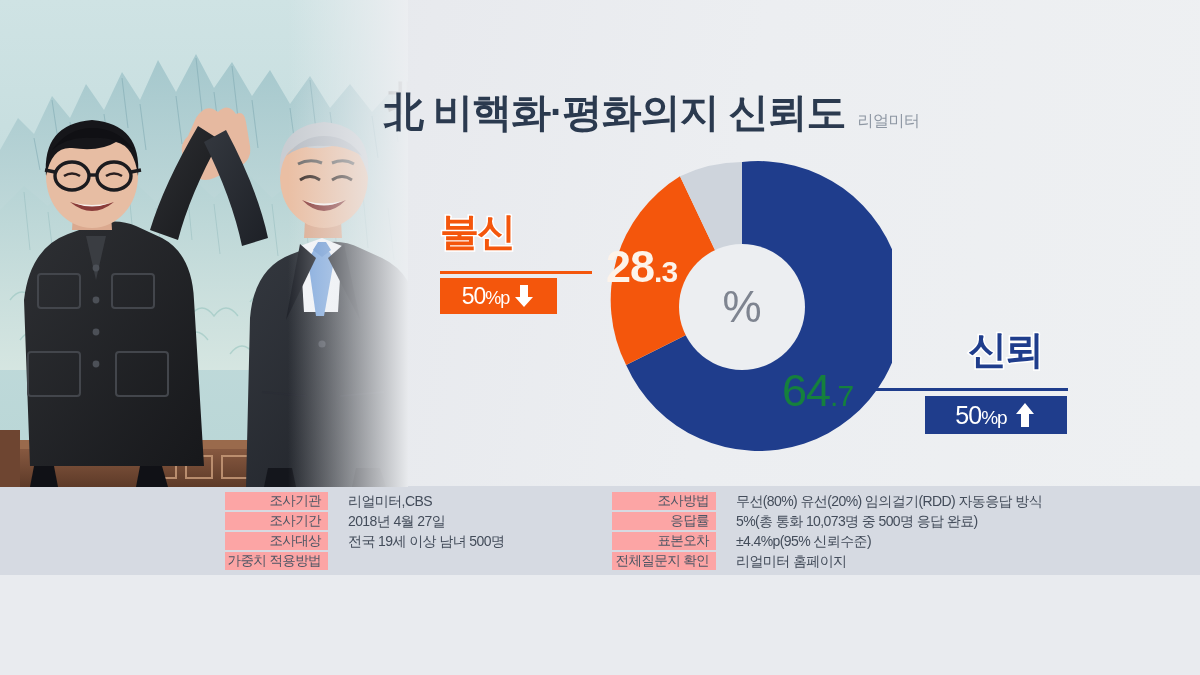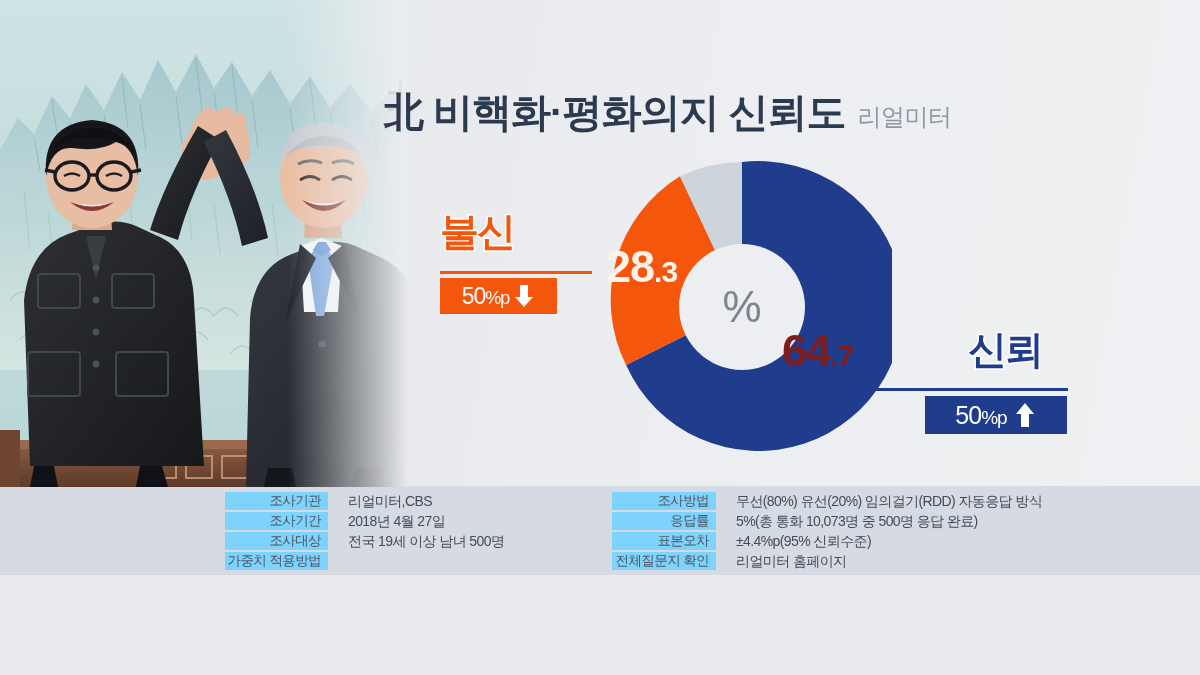--- a/index.html
+++ b/index.html
@@ -43,21 +43,21 @@
   
   .title-wrap {
     position:absolute; left:384px; top:92px;
     display:flex; align-items:flex-end; gap:12px;
   }
   .title-main {
     font-size:40px; font-weight:bold; color:#2b3a4f;
     letter-spacing:-1px; line-height:1;
   }
   .title-sub {
-    font-size:24px; color:#8e97a3; letter-spacing:-.5px;
+    font-size:16px; color:#8e97a3; letter-spacing:-.5px;
     line-height:1; padding-bottom:3px;
   }
 
   
   .donut {
     position:absolute; left:592px; top:157px; width:300px; height:300px;
   }
   .donut-pct {
     position:absolute; left:50%; top:50%; transform:translate(-50%,-50%);
     font-size:44px; color:#7e8490; line-height:1; font-weight:normal;
@@ -65,22 +65,22 @@
 
   
   .val-distrust {
     position:absolute; left:586px; top:244px;
     font-size:45px; font-weight:bold; color:#fdf3ea; line-height:1;
     letter-spacing:-1px;
     margin-left:20px;
   }
   .val-distrust .dec { font-size:30px; }
   .val-trust {
-    position:absolute; left:782px; top:328px;
-    font-size:45px; font-weight:bold; color:#7f1d1d; line-height:1;
+    position:absolute; left:782px; top:368px;
+    font-size:45px; font-weight:normal; color:#15803d; line-height:1;
     letter-spacing:-1px;
   }
   .val-trust .dec { font-size:30px; }
 
   
   .callout-left {
     position:absolute; left:440px; top:212px; width:120px;
     text-align:left;
   }
   .lbl-distrust {
@@ -127,21 +127,21 @@
   .badge-navy .txt .unit { font-size:19px; }
 
   .arrow-svg { display:block; }
 
   
   .ftable { position:absolute; }
   .ftable.left  { left:225px; top:492px; }
   .ftable.right { left:612px; top:492px; }
   .frow { display:flex; align-items:flex-start; margin-bottom:2px; }
   .fkey {
-    background:#7dd3fc;
+    background:#fca5a5;
     color:#4d5664; font-size:13.5px; line-height:1;
     height:18px; display:flex; align-items:center; justify-content:flex-end;
     padding:0 7px 0 7px; letter-spacing:-.6px;
     white-space:nowrap;
   }
   .ftable.left .fkey  { width:103px; }
   .ftable.right .fkey { width:104px; }
   .fval {
     color:#434c5a; font-size:14px; line-height:18px; letter-spacing:-.6px;
     padding-left:20px; white-space:nowrap;

